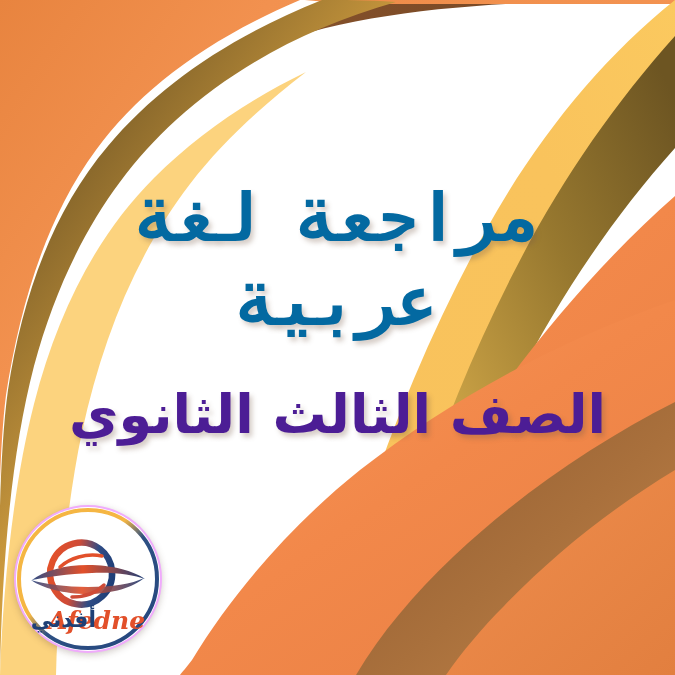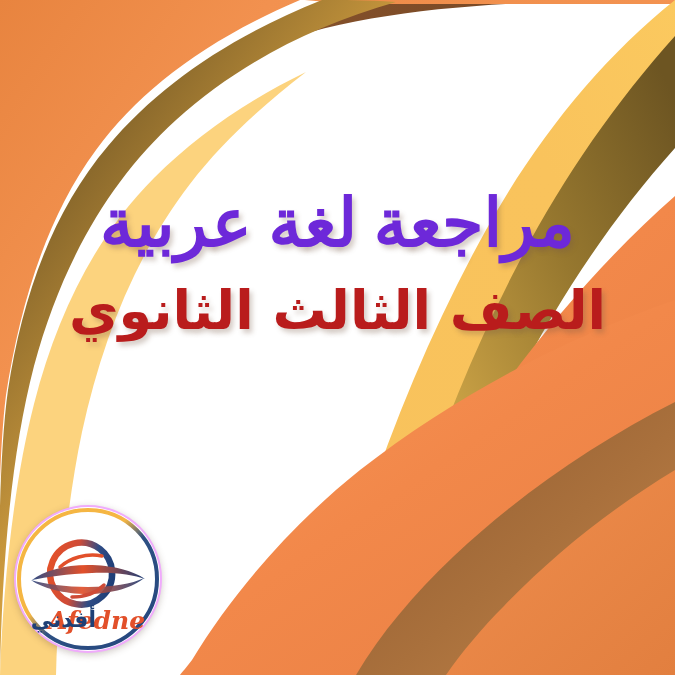--- a/index.html
+++ b/index.html
@@ -26,38 +26,38 @@
     position: absolute;
     left: 0;
     top: 182px;
     width: 675px;
     text-align: center;
     direction: rtl;
     z-index: 5;
     pointer-events: none;
   }
   .main-title {
-    font-family: Liberation Serif, serif;
+    font-family: Liberation Mono, monospace;
     font-weight: bold;
     font-size: 67px;
     line-height: 1.25;
-    color: #6d28d9;
+    color: #0369a1;
     letter-spacing: 0px;
     text-shadow: 3px 4px 5px rgba(120,90,70,0.30);
     margin: 0;
     padding: 0 40px;
   }
   .sub-title {
     font-family: "DejaVu Sans", sans-serif;
     font-weight: bold;
     font-size: 54px;
     line-height: 1.3;
-    color: #b91c1c;
+    color: #4c1d95;
     text-shadow: 3px 4px 5px rgba(120,90,70,0.30);
-    margin: 10px 0 0 0;
+    margin: 30px 0 0 0;
     padding: 0 60px;
   }
   
   .logo {
     position: absolute;
     left: 14px;
     top: 505px;
     width: 148px;
     height: 148px;
     z-index: 6;

